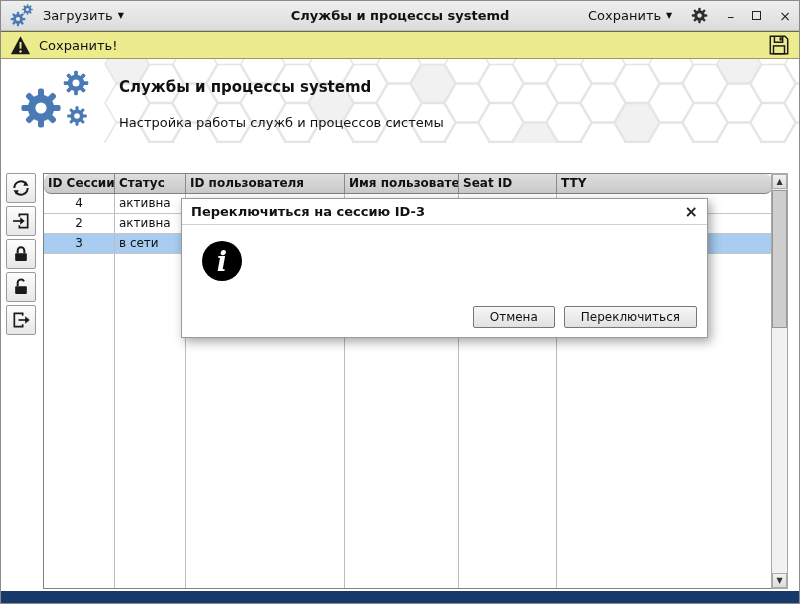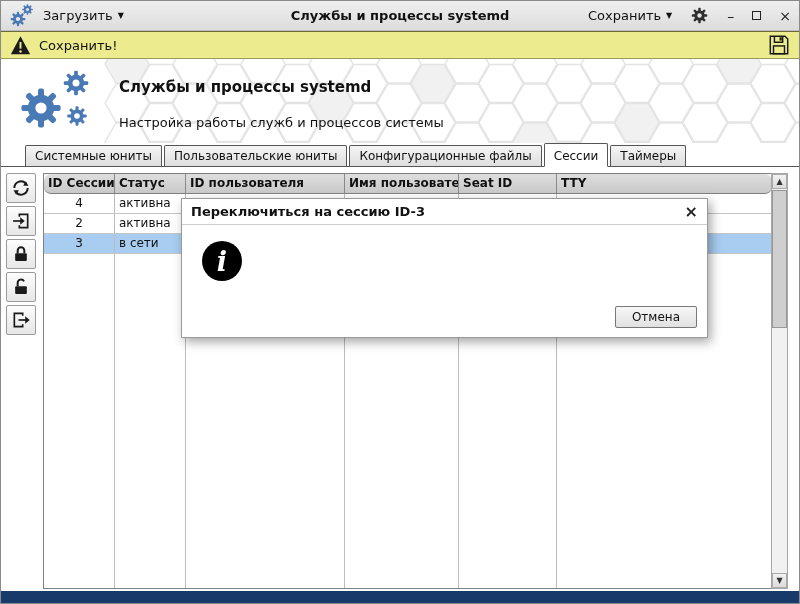--- a/index.html
+++ b/index.html
@@ -264,27 +264,20 @@
       <svg width="90" height="66" viewBox="0 0 90 66" style="color:#4a7ab5; --hole:#fff">
         <use href="#gear" x="0" y="16" width="48" height="48"></use>
         <use href="#gear" x="44" y="0" width="30" height="30"></use>
         <use href="#gear" x="48" y="36" width="24" height="24"></use>
       </svg>
     </span>
     <div class="header-title">Службы и процессы systemd</div>
     <div class="header-sub">Настройка работы служб и процессов системы</div>
   </div>
 
-  <div class="tabstrip">
-    <div class="tab">Системные юниты</div>
-    <div class="tab">Пользовательские юниты</div>
-    <div class="tab">Конфигурационные файлы</div>
-    <div class="tab active">Сессии</div>
-    <div class="tab">Таймеры</div>
-  </div>
 
   <div class="main">
 
     <div class="side-toolbar">
       <div class="tool-btn">
         <svg viewBox="0 0 24 24">
             <use href="#refresh" width="24" height="24"></use>
           </svg>
       </div>
       <div class="tool-btn">
@@ -368,18 +361,19 @@
   <div class="dialog">
     <div class="dlg-title">
       <span>Переключиться на сессию ID-3</span>
       <span class="dlg-close">×</span>
     </div>
     <div class="dlg-body">
       <div class="info-circle">i</div>
     </div>
     <div class="dlg-actions">
       <button class="dlg-btn">Отмена</button>
+      <button class="dlg-btn">Переключиться</button>
     </div>
   </div>
 
   <div class="statusbar"></div>
 
 </div>
 
 </body></html>

